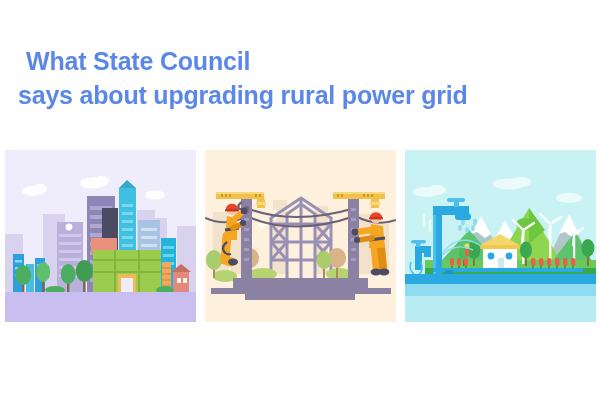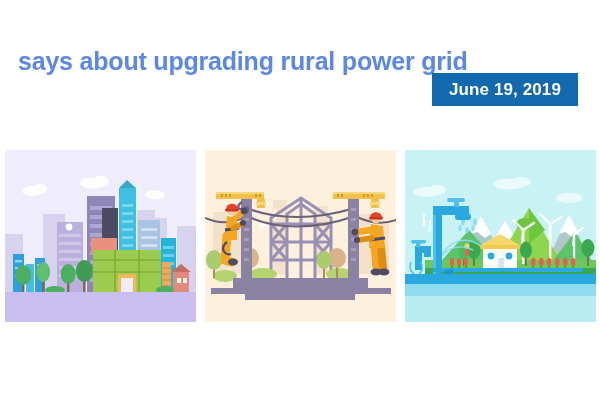--- a/index.html
+++ b/index.html
@@ -83,24 +83,24 @@
   .panel-rural  { background: #c8f2f4; }
 </style>
 </head>
 <body>
 
 <div class="banner">
 
   <div class="header">
 
     <h1 class="headline">
+      <span class="headline-line1">What State Council</span>
       <span class="headline-line2">says about upgrading rural power grid</span>
     </h1>
 
-    <div class="date-badge">June 19, 2019</div>
   </div>
 
   <div class="gallery">
 
     <div class="panel panel-city">
       <svg width="191" height="172" viewBox="0 0 191 172" xmlns="http://www.w3.org/2000/svg">
         <rect x="0" y="0" width="191" height="172" fill="#efecfb"></rect>
 
         <g fill="#ffffff" opacity="0.95">
           <ellipse cx="28" cy="41" rx="11" ry="5"></ellipse>

